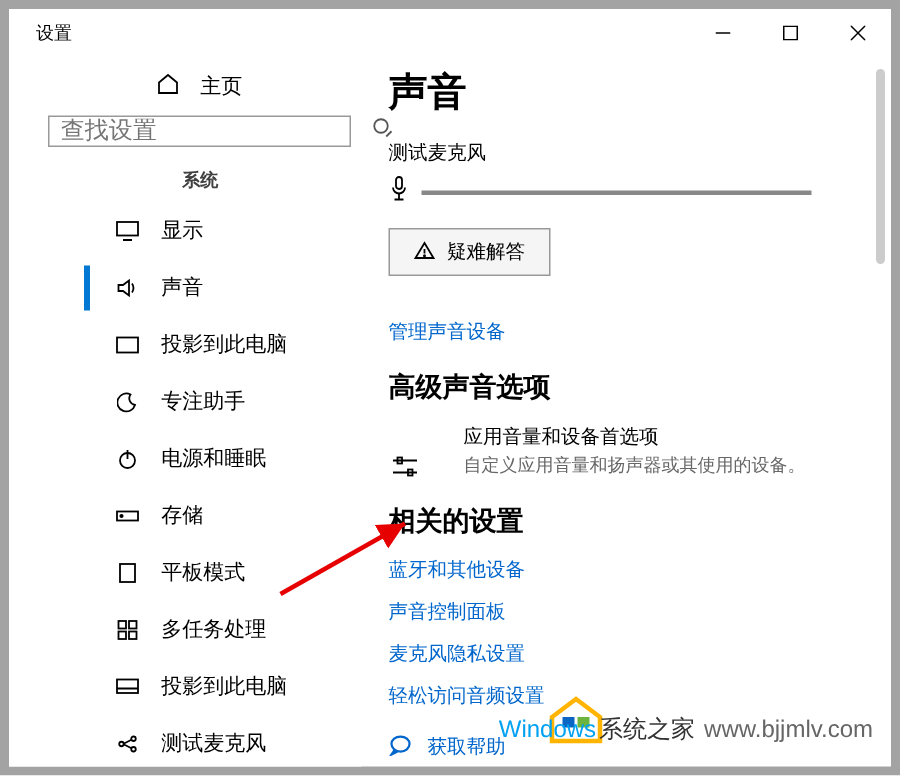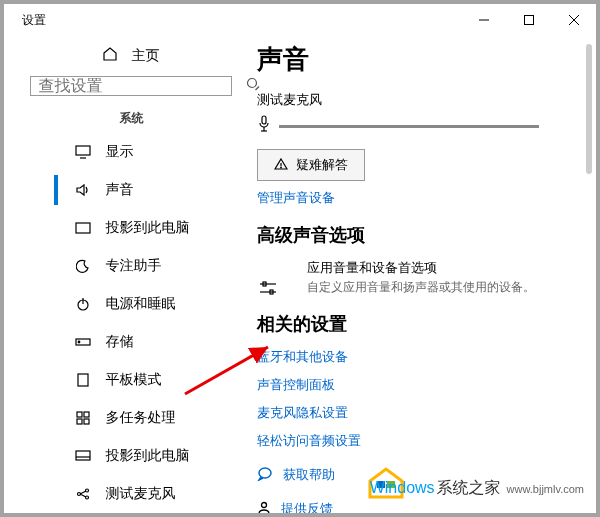--- a/index.html
+++ b/index.html
@@ -1,17 +1,17 @@
 <!DOCTYPE html>
 <html><head>
   <meta charset="utf-8">
   <style>
     * { margin: 0; padding: 0; box-sizing: border-box; font-family: "Microsoft YaHei", "Segoe UI", sans-serif; }
     html, body { width: 600px; height: 517px; overflow: hidden; background: #fff; }
-    .wrapper { position: relative; width: 600px; height: 517px; border: 4px solid #a3a3a3; }
+    .wrapper { position: relative; width: 600px; height: 517px; border: 6px solid #a3a3a3; }
     .titlebar { height: 32px; display: flex; align-items: center; justify-content: space-between; background: #fff; }
     .titlebar-left { display: flex; align-items: center; padding-left: 18px; font-size: 12px; color: #000; }
     .titlebar-right { display: flex; }
     .tb-btn { width: 45px; height: 32px; display: flex; align-items: center; justify-content: center; cursor: pointer; }
     .tb-btn svg { stroke: #000; stroke-width: 1; fill: none; }
     .body { display: flex; height: calc(100% - 32px); }
     .sidebar { width: 235px; background: #fff; padding-left: 18px; padding-top: 10px; display: flex; flex-direction: column; align-items: center; }
     .home-row { display: flex; align-items: center; gap: 14px; height: 32px; font-size: 14px; color: #000; cursor: pointer; margin-bottom: 10px; }
     .search-box { width: 202px; height: 32px; border: 1px solid #999; display: flex; align-items: center; padding: 0 8px; margin-bottom: 14px; }
     .search-box input { flex: 1; border: none; outline: none; font-size: 16px; background: transparent; }
@@ -19,34 +19,34 @@
     .nav-list { display: flex; flex-direction: column; }
     .nav-item { position: relative; display: flex; align-items: center; gap: 14px; height: 38px; font-size: 14px; color: #000; cursor: pointer; padding-left: 2px; }
     .nav-item.active::before { content: ""; position: absolute; left: -18px; top: 4px; bottom: 4px; width: 4px; background: #0078d4; }
     .nav-item .nicon { width: 18px; display: flex; justify-content: center; }
     .nav-item .nicon svg { stroke: #000; stroke-width: 1.2; fill: none; }
     .content { flex: 1; padding: 6px 20px 10px 18px; overflow: hidden; }
     .page-title { font-size: 26px; font-weight: 600; margin-bottom: 14px; }
     .subtext { font-size: 13px; color: #000; margin-bottom: 6px; }
     .mic-row { display: flex; align-items: center; gap: 8px; margin-bottom: 12px; }
     .mic-bar { flex: 1; height: 3px; background: #888; max-width: 260px; }
-    .troubleshoot-btn { display: inline-flex; align-items: center; gap: 8px; border: 1px solid #999; background: #ccc3; padding: 6px 16px; font-size: 13px; cursor: pointer; margin-bottom: 8px; }
+    .troubleshoot-btn { display: inline-flex; align-items: center; gap: 8px; border: 1px solid #999; background: #ccc3; padding: 6px 16px; font-size: 13px; cursor: pointer; margin-bottom: 28px; }
     .link { color: #0066cc; font-size: 13px; cursor: pointer; display: block; margin-bottom: 10px; }
     .section-heading { font-size: 18px; font-weight: 600; margin-top: 16px; margin-bottom: 12px; }
     .option-row { display: flex; gap: 28px; margin-bottom: 10px; align-items: flex-end; }
     .option-row .oicon { width: 22px; display: flex; justify-content: center; padding-top: 2px; }
     .option-row .otext .otitle { font-size: 13px; color: #000; }
     .option-row .otext .odesc { font-size: 12px; color: #666; margin-top: 2px; }
     .help-row { display: flex; align-items: center; gap: 10px; font-size: 13px; color: #000; margin-top: 16px; }
     .help-row .link2 { color: #0066cc; cursor: pointer; }
     .red-arrow { position: absolute; left: 176px; top: 335px; width: 95px; height: 60px; pointer-events: none; }
     .watermark-logo { position: absolute; right: 188px; bottom: 8px; pointer-events:none; }
     .watermark-text { position: absolute; right: 12px; bottom: 14px; font-size: 16px; color: #333; display: flex; align-items: baseline; gap: 2px; pointer-events:none; }
     .watermark-text .w1 { color: #00a1f1; }
-    .watermark-text .sub { font-size: 11px; color: #666; margin-left: 4px; }
+    .watermark-text .sub { font-size: 16px; color: #666; margin-left: 4px; }
     .scrollbar-stub { position: absolute; right: 4px; top: 40px; width: 6px; height: 130px; background: #ccc; border-radius: 3px; }
   </style>
 </head>
 <body>
 
 <div class="wrapper">
   <div class="titlebar">
     <div class="titlebar-left">
       <span>设置</span>
     </div>

